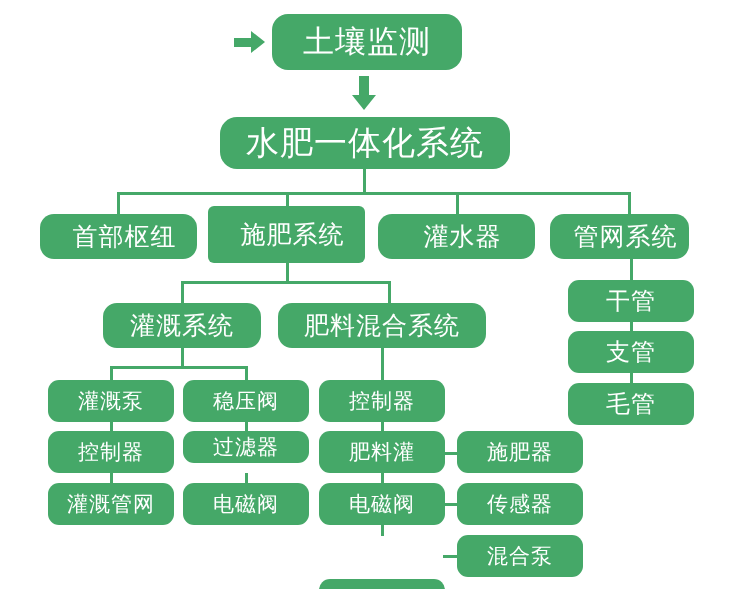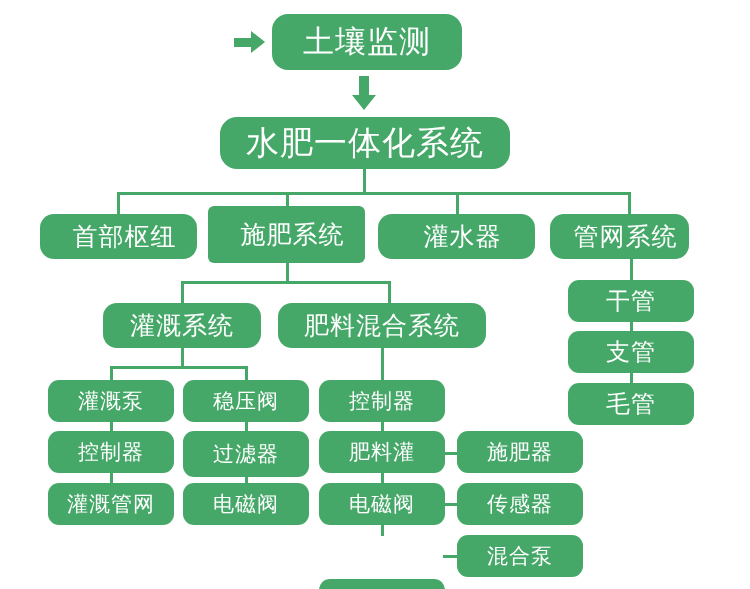--- a/index.html
+++ b/index.html
@@ -191,21 +191,21 @@
   <div class="node lvl-6" style="left:48px; top:431px; width:126px; height:42px;">
     <span>控制器</span>
   </div>
   <div class="node lvl-6" style="left:48px; top:483px; width:126px; height:42px;">
     <span>灌溉管网</span>
   </div>
 
   <div class="node lvl-6" style="left:183px; top:380px; width:126px; height:42px;">
     <span>稳压阀</span>
   </div>
-  <div class="node lvl-6" style="left:183px; top:431px; width:126px; height:46px;">
+  <div class="node lvl-6" style="left:183px; top:431px; width:126px; height:32px;">
     <span>过滤器</span>
   </div>
   <div class="node lvl-6" style="left:183px; top:483px; width:126px; height:42px;">
     <span>电磁阀</span>
   </div>
 
   <div class="node lvl-6" style="left:319px; top:380px; width:126px; height:42px;">
     <span>控制器</span>
   </div>
   <div class="node lvl-6" style="left:319px; top:431px; width:126px; height:42px;">

